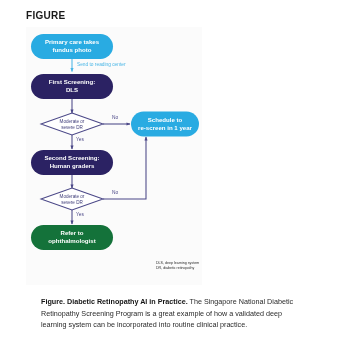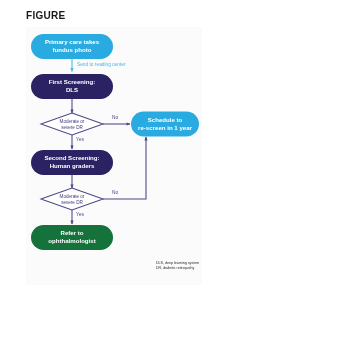--- a/index.html
+++ b/index.html
@@ -181,14 +181,15 @@
         <text class="node-text" x="46" y="216.4">ophthalmologist</text>
       </g>
     </svg>
   </div>
 
   <div id="legend">
     <div>DLS, deep learning system</div>
     <div>DR, diabetic retinopathy</div>
   </div>
 
+  <div id="caption"><span class="cap-strong">Figure. Diabetic Retinopathy AI in Practice.</span><span> The Singapore National Diabetic Retinopathy Screening Program is a great example of how a validated deep learning system can be incorporated into routine clinical practice.</span></div>
 
 </div>
 
 </body></html>

